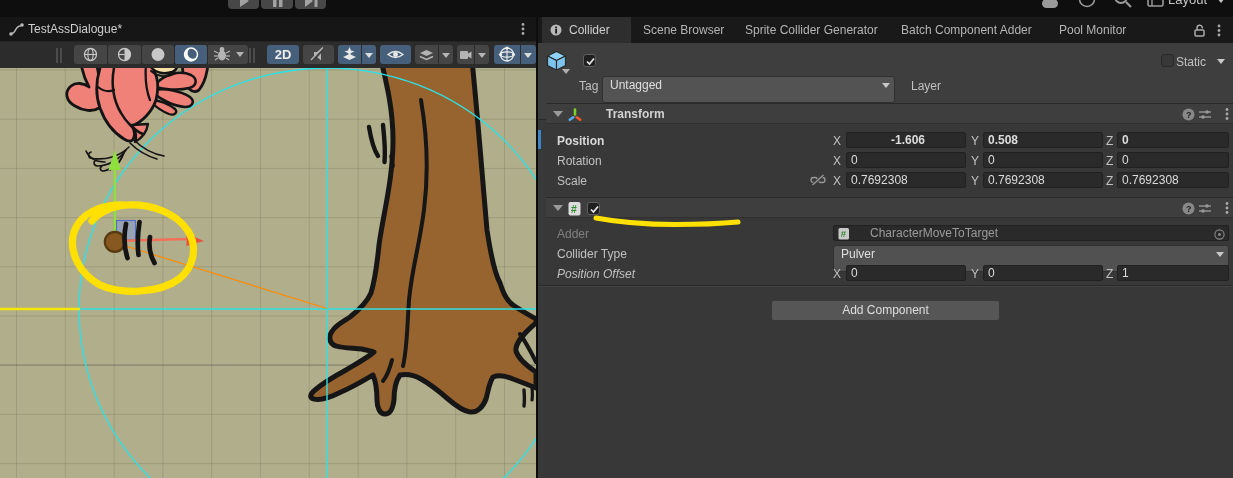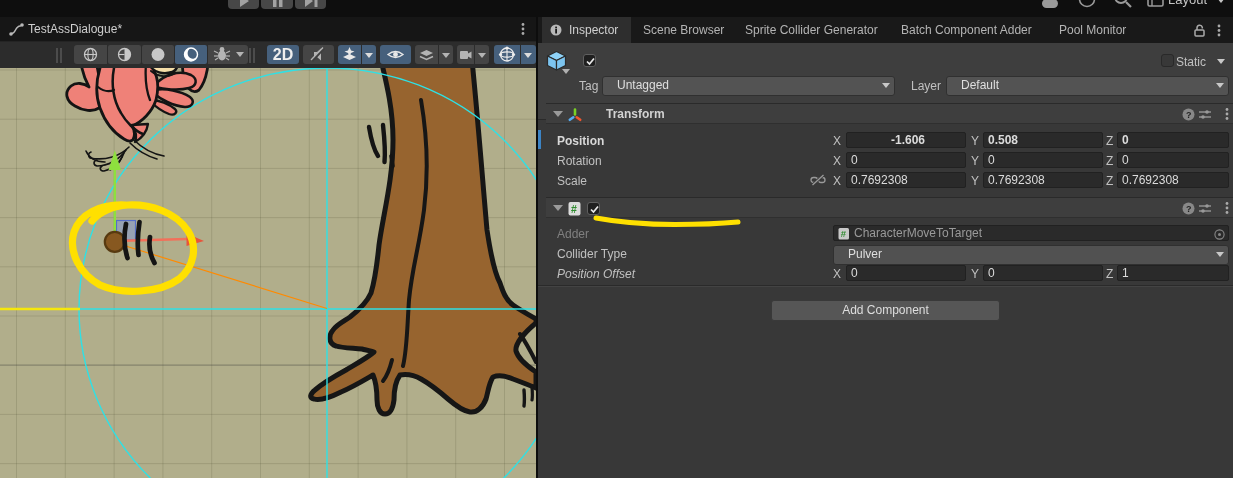--- a/index.html
+++ b/index.html
@@ -29,21 +29,21 @@
 
 
 #insp { position:absolute; left:538px; top:17px; width:695px; height:461px; background:#383838; }
 #itabs { position:absolute; left:0; top:0; width:695px; height:26px; background:#191919; }
 #itabs .tab { position:absolute; top:0; height:26px; line-height:26px; font-size:12px; color:#b4b4b4; }
 #itabs .active { background:#2e2e2e; color:#cfcfcf; }
 #ihead { position:absolute; left:0; top:26px; width:695px; height:77px; background:#3e3e3e; border-bottom:1px solid #2a2a2a; }
 .chk { position:absolute; width:13px; height:13px; background:#1f1f1f; border:1px solid #5f5f5f; border-radius:3px; }
 .chk svg { position:absolute; left:0px; top:0px; }
 #namefield { position:absolute; left:62px; top:9px; width:555px; height:18px; background:#252525; border:1px solid #151515; border-radius:3px; color:#e4e4e4; font-size:12px; font-weight:bold; line-height:16px; padding-left:5px; }
-.ddown { position:absolute; height:20px; background:#535353; border:1px solid #303030; border-radius:3px; color:#dfdfdf; font-size:12px; line-height:16px; padding-left:14px; }
+.ddown { position:absolute; height:27px; background:#535353; border:1px solid #303030; border-radius:3px; color:#dfdfdf; font-size:12px; line-height:16px; padding-left:7px; }
 .ddown .arr { position:absolute; right:4px; top:6px; width:0; height:0; border-left:4px solid transparent; border-right:4px solid transparent; border-top:5px solid #c8c8c8; }
 .lbl { position:absolute; font-size:12px; color:#c0c0c0; }
 .hdr { position:absolute; left:0; width:695px; height:20px; background:#3e3e3e; border-top:1px solid #2a2a2a; border-bottom:1px solid #2f2f2f;margin-left:8px; }
 .hdr .htitle { position:absolute; left:60px; top:3px; font-size:12px; font-weight:bold; color:#d2d2d2; }
 .fold { position:absolute; left:7px; top:7px; width:0; height:0; border-left:5px solid transparent; border-right:5px solid transparent; border-top:6px solid #9a9a9a; }
 .field { position:absolute; height:16px; background:#2a2a2a; border:1px solid #212121; border-radius:2px; color:#dcdcdc; font-size:12px; line-height:15px; padding-left:4px; }
 .axlbl { position:absolute; font-size:12px; color:#c0c0c0; }
 .rowlbl { position:absolute; left:19px; font-size:12px; color:#c0c0c0; }
 #addcomp { position:absolute; left:233px; top:283px; width:229px; height:21px; background:#565656; border:1px solid #393939; border-radius:3px; color:#dedede; font-size:12px; text-align:center; line-height:19px; }
 </style>
@@ -133,21 +133,21 @@
               <line x1="18" y1="11" x2="22" y2="11"></line>
               <line x1="18" y1="13" x2="21" y2="15"></line>
             </g>
             <polygon points="28,7 36,7 32,12" fill="#b4b4b4"></polygon>
           </svg></div>
 
       <svg class="abs" style="left:248px; top:6px;" width="10" height="15">
           <line x1="2" y1="0" x2="2" y2="15" stroke="#555" stroke-width="1.6"></line>
           <line x1="6" y1="0" x2="6" y2="15" stroke="#555" stroke-width="1.6"></line>
         </svg>
-      <div class="tbtn on solo" style="left:267px; width:32px; color:#eee; font-size:16px; font-weight:bold; text-align:center; line-height:19px;">2D</div>
+      <div class="tbtn on solo" style="left:267px; width:32px; color:#eee; font-size:13px; font-weight:bold; text-align:center; line-height:19px;">2D</div>
       <div class="tbtn solo" style="left:303px; width:31px;"><svg width="31" height="19">
             <polygon points="11,7 14,7 18,3.5 18,15.5 14,12 11,12" fill="#b4b4b4"></polygon>
             <line x1="9" y1="16" x2="21" y2="3" stroke="#3f3f3f" stroke-width="2.6"></line>
             <line x1="8" y1="15" x2="20" y2="2.5" stroke="#b4b4b4" stroke-width="1.4"></line>
           </svg></div>
       <div class="tbtn on first" style="left:338px; width:23px;"><svg width="23" height="19">
             <path d="M 5,12 L 11.5,15 L 18,12 L 11.5,9 Z" fill="#e8e8e8"></path>
             <path d="M 11.5,2 L 13,5.5 L 16.5,6.5 L 13,8 L 11.5,11.5 L 10,8 L 6.5,6.5 L 10,5.5 Z" fill="#e8e8e8"></path>
           </svg></div>
       <div class="tbtn on last" style="left:362px; width:14px;"><svg width="14" height="19">
@@ -313,21 +313,21 @@
           <path d="M 383,125 C 384.5,139 385.5,152 384.5,162" stroke-width="4.4"></path>
           <path d="M 391,156 L 393,166" stroke-width="3.6"></path>
         </g>
       </svg>
     </div>
     <div id="vborder"></div>
   </div>
 
   <div id="insp">
     <div id="itabs">
-      <div class="tab active" style="left:4px; width:89px; padding-left:27px;">Inspector</div>
+      <div class="tab active" style="left:4px; width:89px; padding-left:27px;">Collider</div>
       <svg class="abs" style="left:12px; top:7px;" width="12" height="12">
           <circle cx="6" cy="6" r="5.5" fill="#b8b8b8"></circle>
           <rect x="5.2" y="5" width="1.8" height="4.5" fill="#191919"></rect>
           <rect x="5.2" y="2.6" width="1.8" height="1.8" fill="#191919"></rect>
         </svg>
       <div class="tab" style="left:105px;">Scene Browser</div>
       <div class="tab" style="left:207px;">Sprite Collider Generator</div>
       <div class="tab" style="left:363px;">Batch Component Adder</div>
       <div class="tab" style="left:521px;">Pool Monitor</div>
       <svg class="abs" style="left:655px; top:7px;" width="13" height="13">
@@ -356,21 +356,20 @@
             <path d="M 3,6.5 L 5.5,9 L 10,3.5" fill="none" stroke="#e8e8e8" stroke-width="1.7"></path>
           </svg>
         </div>
       <div class="chk" style="left:623px; top:11px; background:#383838; border-color:#292929;"></div>
       <div class="lbl" style="left:638px; top:12px;">Static</div>
       <div class="abs" style="left:679px; top:16px; width:0; height:0; border-left:4px solid transparent; border-right:4px solid transparent; border-top:5px solid #c8c8c8;"></div>
 
       <div class="lbl" style="left:41px; top:36px;">Tag</div>
       <div class="ddown" style="left:64px; top:33px; width:293px;">Untagged<div class="arr"></div></div>
       <div class="lbl" style="left:373px; top:36px;">Layer</div>
-      <div class="ddown" style="left:408px; top:33px; width:283px;">Default<div class="arr"></div></div>
     </div>
 
     <div class="hdr" style="top:86px; height:21px;">
       <div class="fold"></div>
       <svg class="abs" style="left:21px; top:3px;" width="16" height="16">
         <g stroke-width="2.6" stroke-linecap="round">
             <line x1="8" y1="7.5" x2="8" y2="2.5" stroke="#7ad126"></line>
         <line x1="6.3" y1="10.3" x2="2.8" y2="12.8" stroke="#56aef5"></line>
         <line x1="9.7" y1="10.3" x2="13.2" y2="12.8" stroke="#f4562e"></line>
           </g>
@@ -459,21 +458,21 @@
 
     <svg class="abs" style="left:52px; top:194px; pointer-events:none;" width="160" height="16">
       <path d="M 6,7 C 30,11.5 60,13.5 85,13.5 C 108,13.5 132,12.5 148,11" fill="none" stroke="#ffe000" stroke-width="5" stroke-linecap="round"></path>
     </svg>
     <div class="rowlbl" style="top:210px; color:#808080;">Adder</div>
     <div class="field" style="left:295px; top:208px; width:396px; color:#9a9a9a;">
       <svg class="abs" style="left:4px; top:2px;" width="12" height="12">
           <rect x="0.5" y="0" width="10.5" height="11.5" rx="1.5" fill="#c9c9c9"></rect>
           <text x="2.8" y="9.3" font-size="9.5" fill="#2e8b2e" font-family="Liberation Sans" font-weight="bold">#</text>
         </svg>
-      <span style="padding-left:16px;">CharacterMoveToTarget</span>
+      <span style="padding-left:32px;">CharacterMoveToTarget</span>
       <svg class="abs" style="right:3px; top:3px;" width="11" height="11">
           <circle cx="5.5" cy="5.5" r="4.6" fill="none" stroke="#888" stroke-width="1.1"></circle>
           <circle cx="5.5" cy="5.5" r="1.5" fill="#888"></circle>
         </svg>
     </div>
     <div class="rowlbl" style="top:230px;">Collider Type</div>
     <div class="ddown" style="left:295px; top:228px; width:396px; background:#515151;">Pulver<div class="arr"></div></div>
     <div class="rowlbl" style="top:250px;font-style:italic;">Position Offset</div>
     <div class="axlbl" style="left:295px; top:250px;">X</div>
       <div class="field" style="left:308px; top:248px; width:120px;">0</div>

